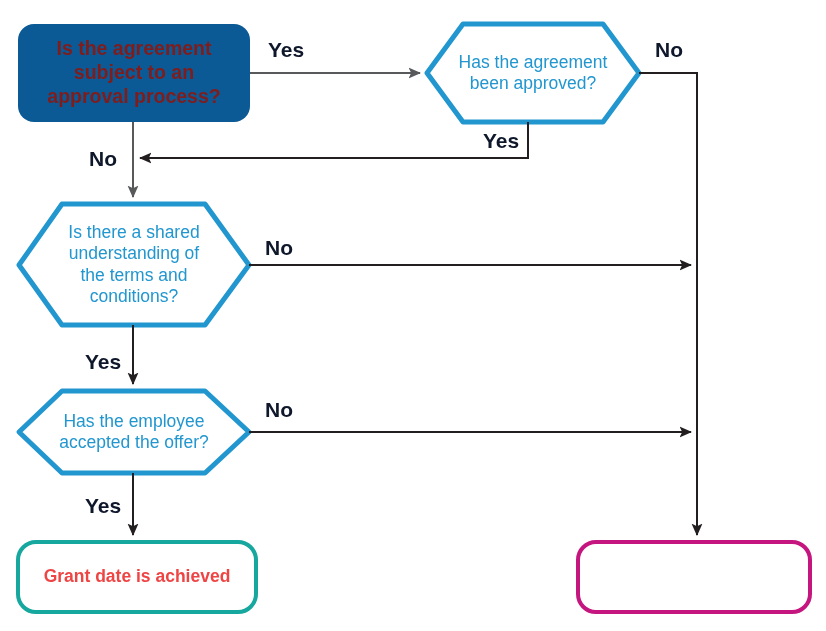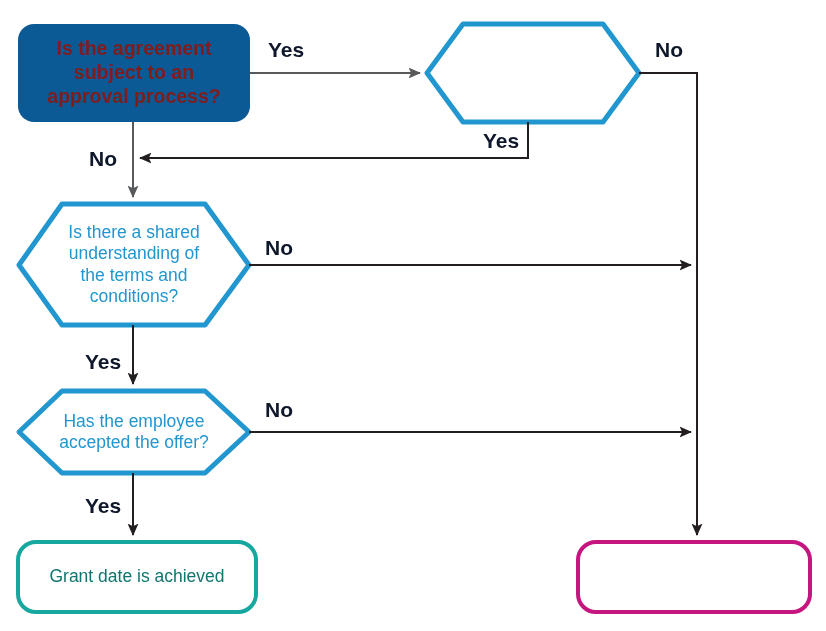--- a/index.html
+++ b/index.html
@@ -46,21 +46,22 @@
     font-size: 19.5px;
     font-weight: bold;
     color: #7f1d1d;
   }
   .lbl-hex {
     font-size: 17.5px;
     color: #2196cf;
   }
   .lbl-teal {
     font-size: 17.5px;
-    color: #0f766e;
+    color: #ef4444;
+    font-weight: bold;
   }
   .lbl-magenta {
     font-size: 17.5px;
     color: #c5167f;
   }
 </style>
 </head>
 <body>
 
 <div id="flow-root">
@@ -101,20 +102,22 @@
 
     <path d="M 249 432 L 691 432" fill="none" stroke="#231f20" stroke-width="2" marker-end="url(#arrow-black)"></path>
 
     <path d="M 133 473 L 133 535" fill="none" stroke="#231f20" stroke-width="2" marker-end="url(#arrow-black)"></path>
   </svg>
 
   <div class="node-label lbl-start" style="left:18px; top:24px; width:232px; height:98px;">Is the agreement
 subject to an
 approval process?</div>
 
+  <div class="node-label lbl-hex" style="left:427px; top:24px; width:212px; height:98px;">Has the agreement
+been approved?</div>
 
   <div class="node-label lbl-hex" style="left:19px; top:391px; width:230px; height:82px;">Has the employee
 accepted the offer?</div>
 
   <div class="node-label lbl-hex" style="left:19px; top:204px; width:230px; height:121px;">Is there a shared
 understanding of
 the terms and
 conditions?</div>
 
   <div class="node-label lbl-teal" style="left:18px; top:542px; width:238px; height:70px;">Grant date is achieved</div>

